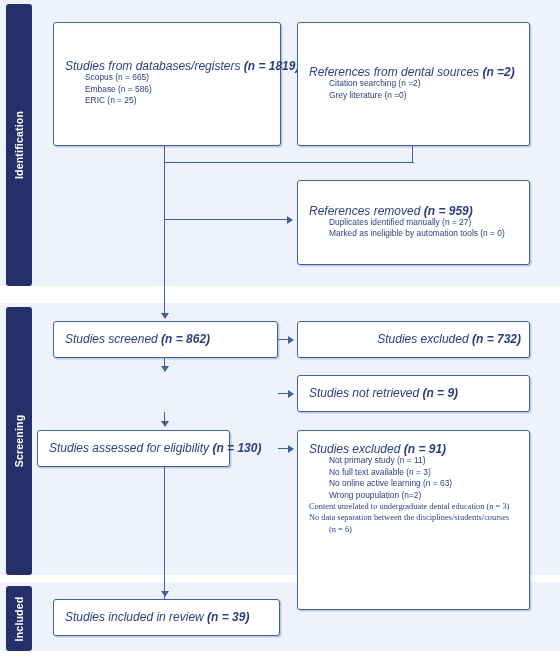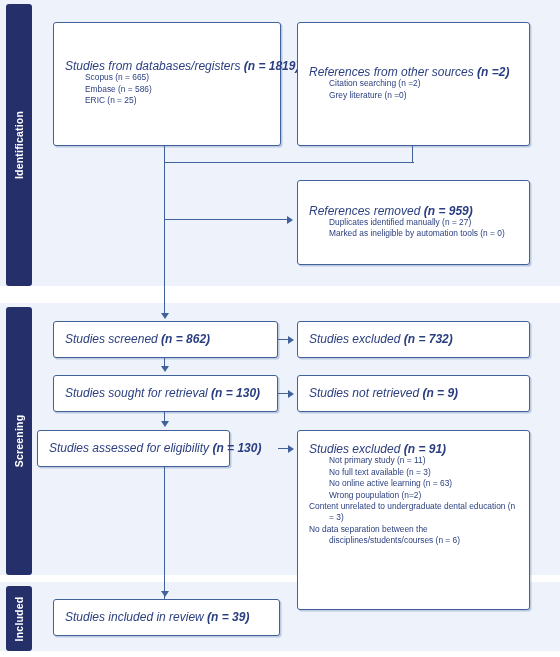--- a/index.html
+++ b/index.html
@@ -67,21 +67,21 @@
   .box-center .box-inner {
     top: 50%;
     transform: translateY(-50%);
   }
   .line {
     color: #2b3f80;
     font-size: 8.4px;
     line-height: 11.4px;
     white-space: nowrap;
   }
-  .line.wrapline { white-space: normal; }
+  .line.wrapline { white-space: normal; font-family: Liberation Serif, serif; }
   .line.head { font-size: 12px; font-style: italic; }
   .line.sub  { padding-left: 20px; }
   .line.sub2 { padding-left: 20px; text-indent: -20px; padding-right: 4px;}
   b.n { font-weight: bold; }
 
   
   .conn {
     position: absolute;
     background: #41619b;
   }
@@ -138,51 +138,46 @@
     <div class="box-inner">
       <div class="line head"><span>Studies from databases/registers </span><b class="n">(n = 1819)</b></div>
       <div class="line sub">Scopus (n = 665)</div>
       <div class="line sub">Embase (n = 586)</div>
       <div class="line sub">ERIC (n = 25)</div>
     </div>
   </div>
 
   <div class="box box-center" id="box-other-sources" style="left:297px; top:22px; width:233px; height:124px;">
     <div class="box-inner">
-      <div class="line head"><span>References from other sources </span><b class="n">(n =2)</b></div>
+      <div class="line head"><span>References from dental sources </span><b class="n">(n =2)</b></div>
       <div class="line sub">Citation searching (n =2)</div>
       <div class="line sub">Grey literature (n =0)</div>
     </div>
   </div>
 
   <div class="box box-center" id="box-references-removed" style="left:297px; top:180px; width:233px; height:85px;">
     <div class="box-inner">
       <div class="line head"><span>References removed </span><b class="n">(n = 959)</b></div>
       <div class="line sub">Duplicates identified manually (n = 27)</div>
       <div class="line sub">Marked as ineligible by automation tools (n = 0)</div>
     </div>
   </div>
 
   <div class="box box-center" id="box-screened" style="left:53px; top:321px; width:225px; height:37px;">
     <div class="box-inner">
       <div class="line head"><span>Studies screened </span><b class="n">(n = 862)</b></div>
     </div>
   </div>
 
-  <div class="box box-center" id="box-screened-excluded" style="left:297px; top:321px; width:233px; height:37px;">
+  <div class="box box-center" id="box-screened-excluded" style="left:297px; top:321px; width:233px; height:37px;text-align:right;">
     <div class="box-inner">
       <div class="line head"><span>Studies excluded </span><b class="n">(n = 732)</b></div>
     </div>
   </div>
 
-  <div class="box box-center" id="box-sought-retrieval" style="left:53px; top:375px; width:225px; height:37px;">
-    <div class="box-inner">
-      <div class="line head"><span>Studies sought for retrieval </span><b class="n">(n = 130)</b></div>
-    </div>
-  </div>
 
   <div class="box box-center" id="box-not-retrieved" style="left:297px; top:375px; width:233px; height:37px;">
     <div class="box-inner">
       <div class="line head"><span>Studies not retrieved </span><b class="n">(n = 9)</b></div>
     </div>
   </div>
 
   <div class="box box-center" id="box-assessed-eligibility" style="left:37px; top:430px; width:193px; height:37px;">
     <div class="box-inner">
       <div class="line head"><span>Studies assessed for eligibility </span><b class="n">(n = 130)</b></div>

